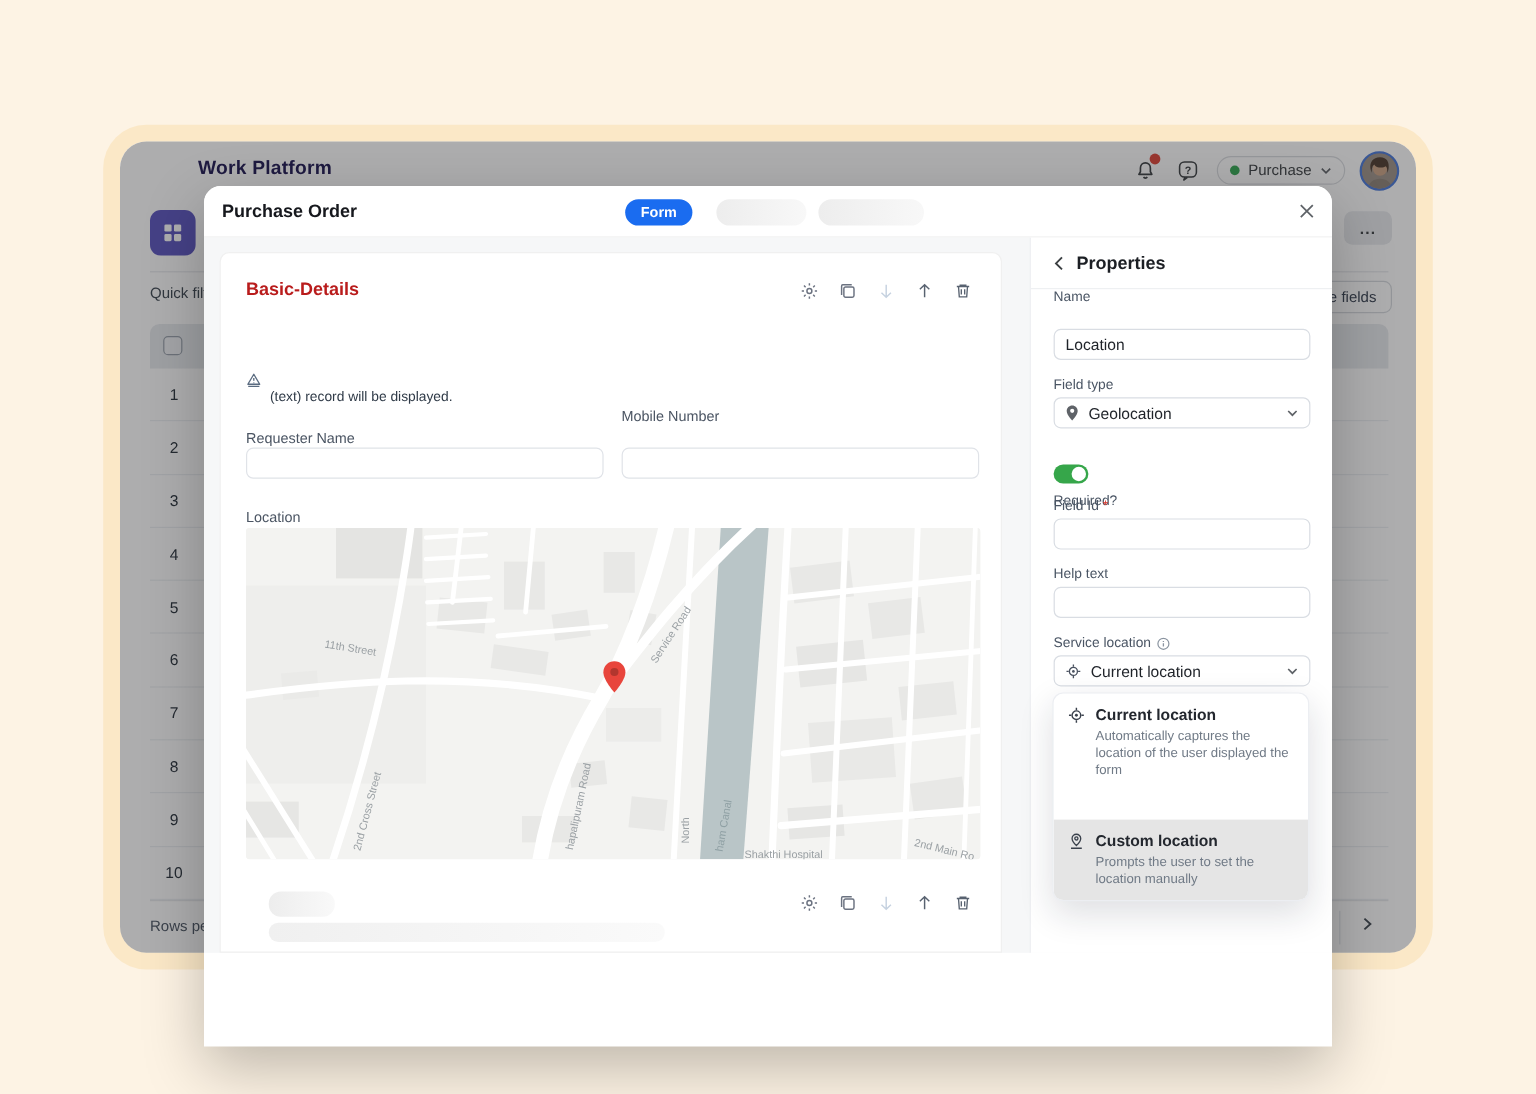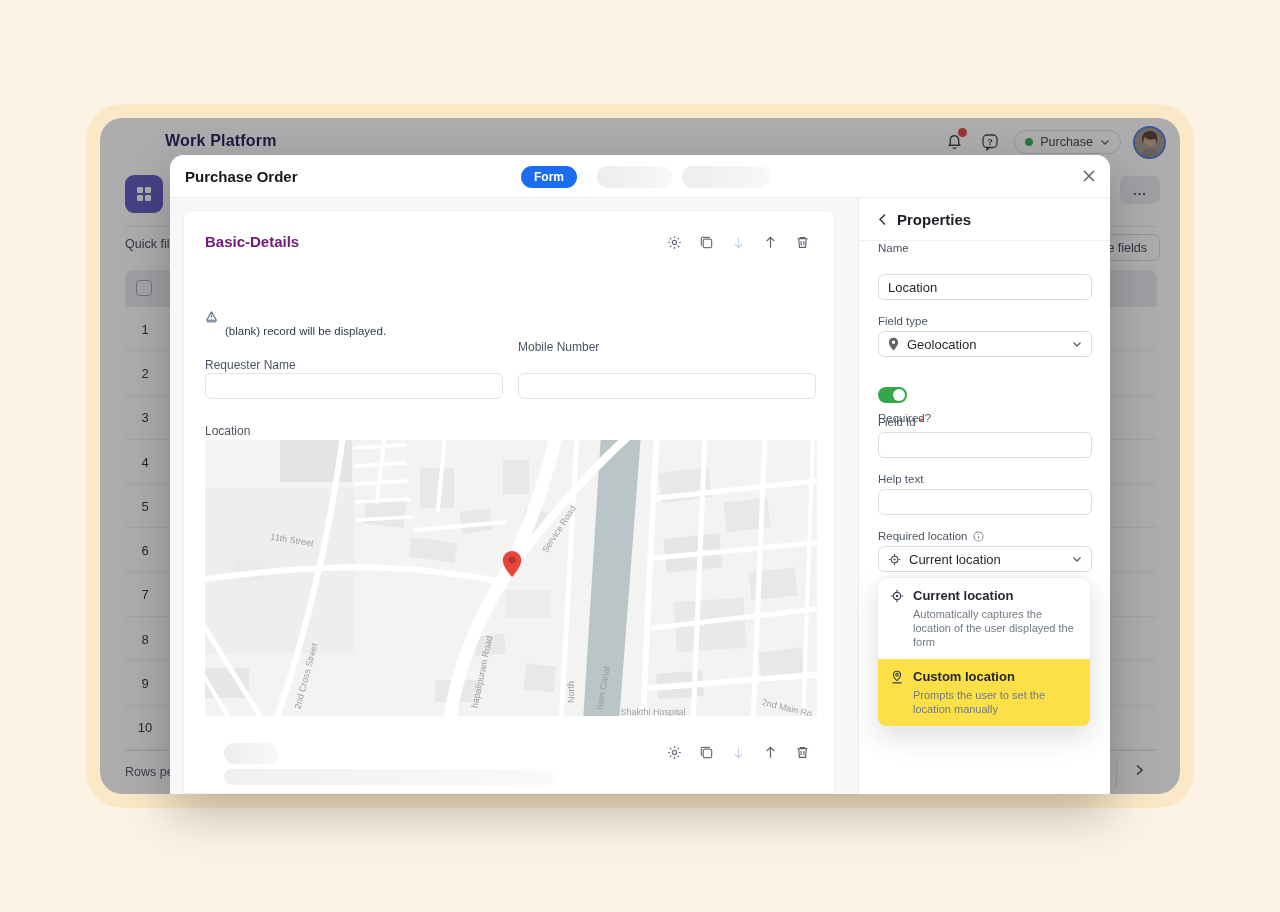--- a/index.html
+++ b/index.html
@@ -35,31 +35,31 @@
   .rownum { position:absolute; left:12px; top:50%; transform:translateY(-50%); width:16px; text-align:center; font-size:13px; color:#27303a; }
   .tfoot { position:absolute; left:25px; top:632px; width:1032px; height:44px; border-top:1px solid #e7e9ec; }
   .rowsper { position:absolute; left:0; top:14px; font-size:12.5px; color:#4b5563; }
   .pagez { position:absolute; right:52px; top:14px; font-size:12.5px; color:#374151; }
   .pagediv { position:absolute; right:40px; top:8px; width:1px; height:28px; background:#e3e6ea; }
   .pagenext { position:absolute; right:12px; top:12px; }
 
   .overlay { left:100px; top:118px; width:1080px; height:676px; background:rgba(32,32,36,.37); border-radius:22px; }
 
   
-  .modal { left:170px; top:155px; width:940px; height:639px; background:#fff; border-radius:14px 14px 0 0; box-shadow:0 18px 50px rgba(0,0,0,.25); overflow:hidden; }
+  .modal { left:170px; top:155px; width:940px; height:717px; background:#fff; border-radius:14px 14px 0 0; box-shadow:0 18px 50px rgba(0,0,0,.25); overflow:hidden; }
   .mhead { position:absolute; left:0; top:0; width:100%; height:43px; background:#fff; border-bottom:1px solid #efefef; }
   .mtitle { position:absolute; left:15px; top:13px; font-size:15px; font-weight:bold; color:#16181d; }
   .pill { position:absolute; top:11px; height:22px; border-radius:11px; }
   .pill-form { left:351px; width:56px; background:#1a6cf0; color:#fff; font-size:12px; font-weight:bold; display:flex; align-items:center; justify-content:center; }
   .pill-sk1 { left:427px; width:75px; background:linear-gradient(90deg,#ededed,#f8f8f8); }
   .pill-sk2 { left:512px; width:88px; background:linear-gradient(90deg,#ededed,#f8f8f8); }
   .mclose { position:absolute; right:13px; top:13px; width:16px; height:16px; }
   .mbody { position:absolute; left:0; top:43px; width:940px; height:596px; background:#f6f7f8; }
   .card { position:absolute; left:13px; top:12px; width:652px; height:584px; background:#fff; border-radius:8px 8px 0 0; border:1px solid #f0f0f0; }
-  .sectitle { position:absolute; left:21px; top:75px; font-size:15px; font-weight:bold; color:#701a75; }
+  .sectitle { position:absolute; left:21px; top:75px; font-size:15px; font-weight:bold; color:#b91c1c; }
   .iconrow { position:absolute; right:24px; display:flex; gap:17px; align-items:center; }
   .warn { position:absolute; left:21px; top:98px; display:flex; gap:7px; font-size:11.5px; color:#2f3a47; line-height:15px; }
   .flabel { position:absolute; font-size:12px; color:#4b5563; }
   .finput { position:absolute; width:298px; height:26px; background:#fff; border:1px solid #e0e3e8; border-radius:6px; }
   .skpill { position:absolute; left:40px; top:532px; width:55px; height:21px; border-radius:10px; background:linear-gradient(90deg,#ededed,#f9f9f9); }
   .skbar { position:absolute; left:40px; top:558px; width:330px; height:16px; border-radius:8px; background:linear-gradient(90deg,#f0f0f0,#fafafa); }
 
   
   .map { position:absolute; left:21px; top:179px; width:612px; height:276px; background:#f3f3f1; border-radius:3px; overflow:hidden; }
   .maplbl { position:absolute; font-size:9px; color:#9aa0a4; white-space:nowrap; transform:translate(-50%,-50%); }
@@ -73,21 +73,21 @@
   .pinput { position:absolute; left:19px; width:214px; height:26px; border:1px solid #d9dde3; border-radius:6px; background:#fff; font-size:13px; color:#1f2329; padding:0 9px; font-family:inherit; outline:none; }
   .psel { position:absolute; left:19px; width:214px; height:26px; border:1px solid #d9dde3; border-radius:6px; background:#fff; display:flex; align-items:center; gap:8px; padding:0 9px; font-size:13px; color:#1f2329; }
   .psel .chev { margin-left:auto; }
   .toggle { position:absolute; left:19px; width:29px; height:16px; background:#36a64a; border-radius:8px; }
   .toggle .knob { position:absolute; right:2px; top:2px; width:12px; height:12px; background:#fff; border-radius:50%; }
   .req { color:#d93025; }
 
   
   .ddown { left:877px; top:577px; width:214px; background:#fff; border:1px solid #eceef2; border-radius:9px; box-shadow:0 10px 28px rgba(20,30,50,.14); overflow:hidden; z-index:10; }
   .dditem { padding:10px 13px 10px 12px; position:relative; }
-  .dditem.sel { background:#fde047; }
+  .dditem.sel { background:#e5e5e5;margin-top:24px; }
   .ddtitle { display:flex; align-items:flex-start; gap:9px; font-size:13px; font-weight:bold; color:#23272e; }
   .dddesc { margin:4px 0 0 23px; font-size:11px; line-height:14px; color:#707a86; }
   svg { display:block; }
 </style>
 </head>
 <body>
 
 <div class="abs frame"></div>
 
 <div class="abs app">
@@ -237,21 +237,21 @@
       </div>
 
       <div class="warn">
         <span style="margin-top:1px;">
             <svg width="13" height="13" viewBox="0 0 14 14">
               <path d="M7 2 12.3 11H1.7Z" fill="none" stroke="#5a6b80" stroke-width="1.2" stroke-linejoin="round"></path>
               <path d="M7 5.4v2.4M7 9.4v.8" stroke="#5a6b80" stroke-width="1.2"></path>
               <path d="M2 12.8h10" stroke="#5a6b80" stroke-width="1.1"></path>
             </svg>
           </span>
-        <span><br><span>(blank) record will be displayed.</span></span>
+        <span><br><span>(text) record will be displayed.</span></span>
       </div>
 
       <div class="flabel" style="left:21px; top:147px;">Requester Name</div>
       <div class="finput" style="left:21px; top:162px;"></div>
       <div class="flabel" style="left:334px; top:129px;">Mobile Number</div>
       <div class="finput" style="left:334px; top:162px;"></div>
 
       <div class="flabel" style="left:21px; top:213px;">Location</div>
 
       <div class="map" style="top:229px;">
@@ -388,21 +388,21 @@
           <span class="knob"></span>
         </div>
 
       <div class="plabel" style="top:218px;"><span>Field Id</span> <span class="req">*</span></div>
       <input class="pinput" style="top: 234px;" readonly="">
 
       <div class="plabel" style="top:275px;">Help text</div>
       <input class="pinput" style="top: 291px;" readonly="">
 
       <div class="plabel" style="top:332px; display:flex; align-items:center; gap:5px;">
-        <span>Required location</span>
+        <span>Service location</span>
         <svg width="11" height="11" viewBox="0 0 12 12">
             <circle cx="6" cy="6" r="5" fill="none" stroke="#8a94a0" stroke-width="1.1"></circle>
             <path d="M6 5.4v3M6 3.4v1" stroke="#8a94a0" stroke-width="1.2"></path>
           </svg>
       </div>
       <div class="psel" style="top:348px;">
         <svg width="13" height="13" viewBox="0 0 14 14">
             <circle cx="7" cy="7" r="3.6" fill="none" stroke="#4a5260" stroke-width="1.2"></circle>
             <circle cx="7" cy="7" r="1.2" fill="#4a5260"></circle>
             <path d="M7 .8v2M7 11.2v2M.8 7h2M11.2 7h2" stroke="#4a5260" stroke-width="1.2"></path>

